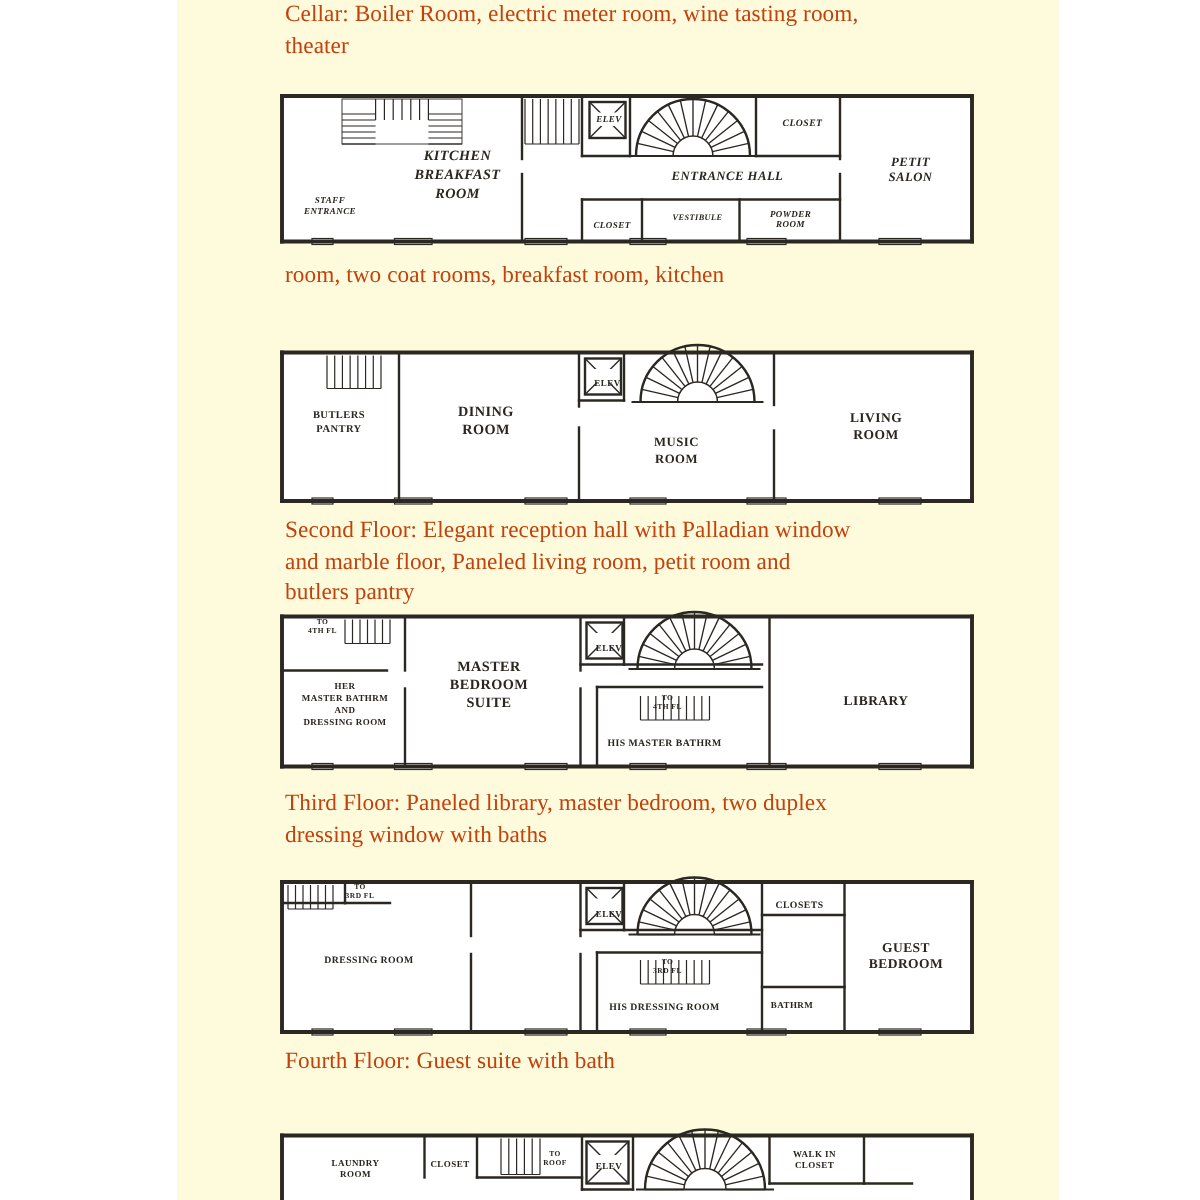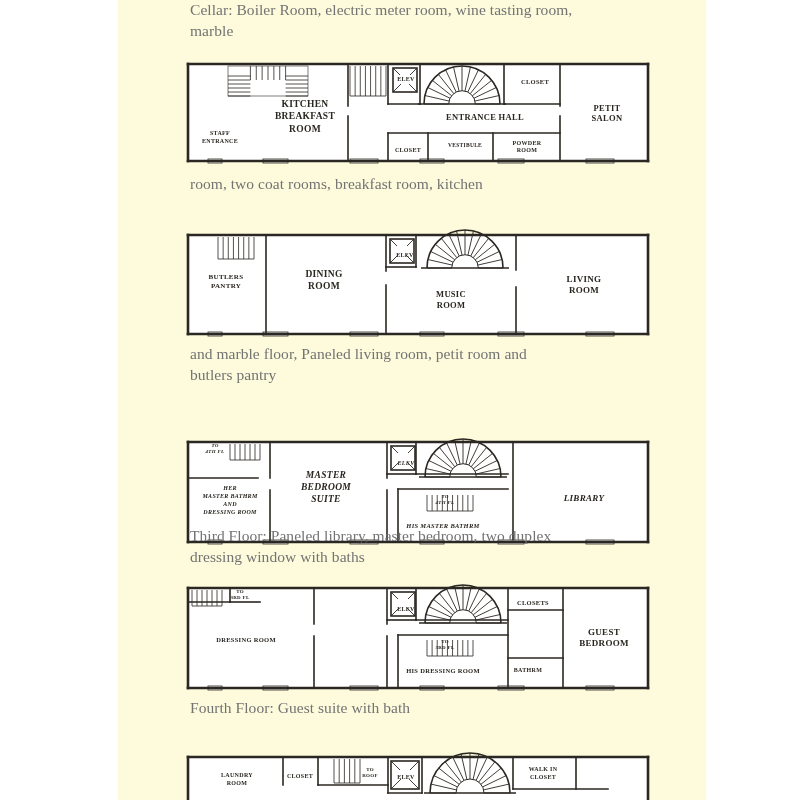--- a/index.html
+++ b/index.html
@@ -7,21 +7,21 @@
     width: 800px; height: 800px; overflow: hidden; position: relative;
     background: #ffffff;
     font-family: "Liberation Serif", "DejaVu Serif", serif;
   }
   .page {
     position: absolute; left: 118px; top: 0; width: 588px; height: 800px;
     background: #fdfbdc;
   }
   .caption {
     position: absolute; left: 190px; width: 460px;
-    font-size: 15.5px; line-height: 20.5px; color: #737373;
+    font-size: 15.5px; line-height: 20.5px; color: #c2410c;
     letter-spacing: 0.05px;
   }
   .plan {
     position: absolute; left: 186px; width: 466px;
     overflow: visible;
   }
   .plan svg { display: block; overflow: visible; }
   .room-label {
     font-family: "Liberation Serif", "DejaVu Serif", serif;
     font-weight: bold; fill: #2a2620; text-anchor: middle;
@@ -30,24 +30,24 @@
 </style>
 </head>
 <body>
 
 <div class="page"></div>
 
 <div id="content">
 
   <div class="caption" style="top:0px">
     <div>Cellar: Boiler Room, electric meter room, wine tasting room,</div>
-    <div>marble</div>
+    <div>theater</div>
   </div>
 
-  <div class="plan" style="top: 62px;">
+  <div class="plan" style="top: 62px; font-style: italic;">
       <svg width="464" height="101" viewBox="-2 -2 464 101">
         <rect x="0" y="0" width="460" height="97" fill="#ffffff"></rect>
         <rect x="20" y="95" width="14" height="4" fill="#ffffff" stroke="#2b2722" stroke-width="0.8"></rect>
         <rect x="75" y="95" width="25" height="4" fill="#ffffff" stroke="#2b2722" stroke-width="0.8"></rect>
         <rect x="162" y="95" width="28" height="4" fill="#ffffff" stroke="#2b2722" stroke-width="0.8"></rect>
         <rect x="232" y="95" width="24" height="4" fill="#ffffff" stroke="#2b2722" stroke-width="0.8"></rect>
         <rect x="310" y="95" width="26" height="4" fill="#ffffff" stroke="#2b2722" stroke-width="0.8"></rect>
         <rect x="398" y="95" width="28" height="4" fill="#ffffff" stroke="#2b2722" stroke-width="0.8"></rect>
         <g>
           <path d="M 236 40 A 38 38 0 0 1 312 40" fill="none" stroke="#2b2722" stroke-width="1.6"></path>
@@ -198,25 +198,26 @@
         <line x1="328" y1="0" x2="328" y2="35" stroke="#2b2722" stroke-width="1.6" stroke-linecap="square"></line>
         <line x1="328" y1="52" x2="328" y2="99" stroke="#2b2722" stroke-width="1.6" stroke-linecap="square"></line>
         <text class="room-label" x="38" font-size="7"><tspan x="38" y="43.95">BUTLERS</tspan><tspan x="38" y="52.95">PANTRY</tspan></text>
         <text class="room-label" x="136" font-size="9.5"><tspan x="136" y="42.325">DINING</tspan><tspan x="136" y="54.325">ROOM</tspan></text>
         <text class="room-label" x="217" font-size="6"><tspan x="217" y="22.1">ELEV</tspan></text>
         <text class="room-label" x="263" font-size="8.5"><tspan x="263" y="62.475">MUSIC</tspan><tspan x="263" y="73.475">ROOM</tspan></text>
         <text class="room-label" x="396" font-size="9"><tspan x="396" y="46.65">LIVING</tspan><tspan x="396" y="57.65">ROOM</tspan></text>
       </svg>
     </div>
   <div class="caption" style="top:344px">
+    <div>Second Floor: Elegant reception hall with Palladian window</div>
     <div>and marble floor, Paneled living room, petit room and</div>
     <div>butlers pantry</div>
   </div>
 
-  <div class="plan" style="top: 440px; font-style: italic;">
+  <div class="plan" style="top: 409px;">
       <svg width="464" height="104" viewBox="-2 -2 464 104">
         <rect x="0" y="0" width="460" height="100" fill="#ffffff"></rect>
         <rect x="20" y="98" width="14" height="4" fill="#ffffff" stroke="#2b2722" stroke-width="0.8"></rect>
         <rect x="75" y="98" width="25" height="4" fill="#ffffff" stroke="#2b2722" stroke-width="0.8"></rect>
         <rect x="162" y="98" width="28" height="4" fill="#ffffff" stroke="#2b2722" stroke-width="0.8"></rect>
         <rect x="232" y="98" width="24" height="4" fill="#ffffff" stroke="#2b2722" stroke-width="0.8"></rect>
         <rect x="310" y="98" width="26" height="4" fill="#ffffff" stroke="#2b2722" stroke-width="0.8"></rect>
         <rect x="398" y="98" width="28" height="4" fill="#ffffff" stroke="#2b2722" stroke-width="0.8"></rect>
         <g>
           <path d="M 237 35 A 38 38 0 0 1 313 35" fill="none" stroke="#2b2722" stroke-width="1.6"></path>

